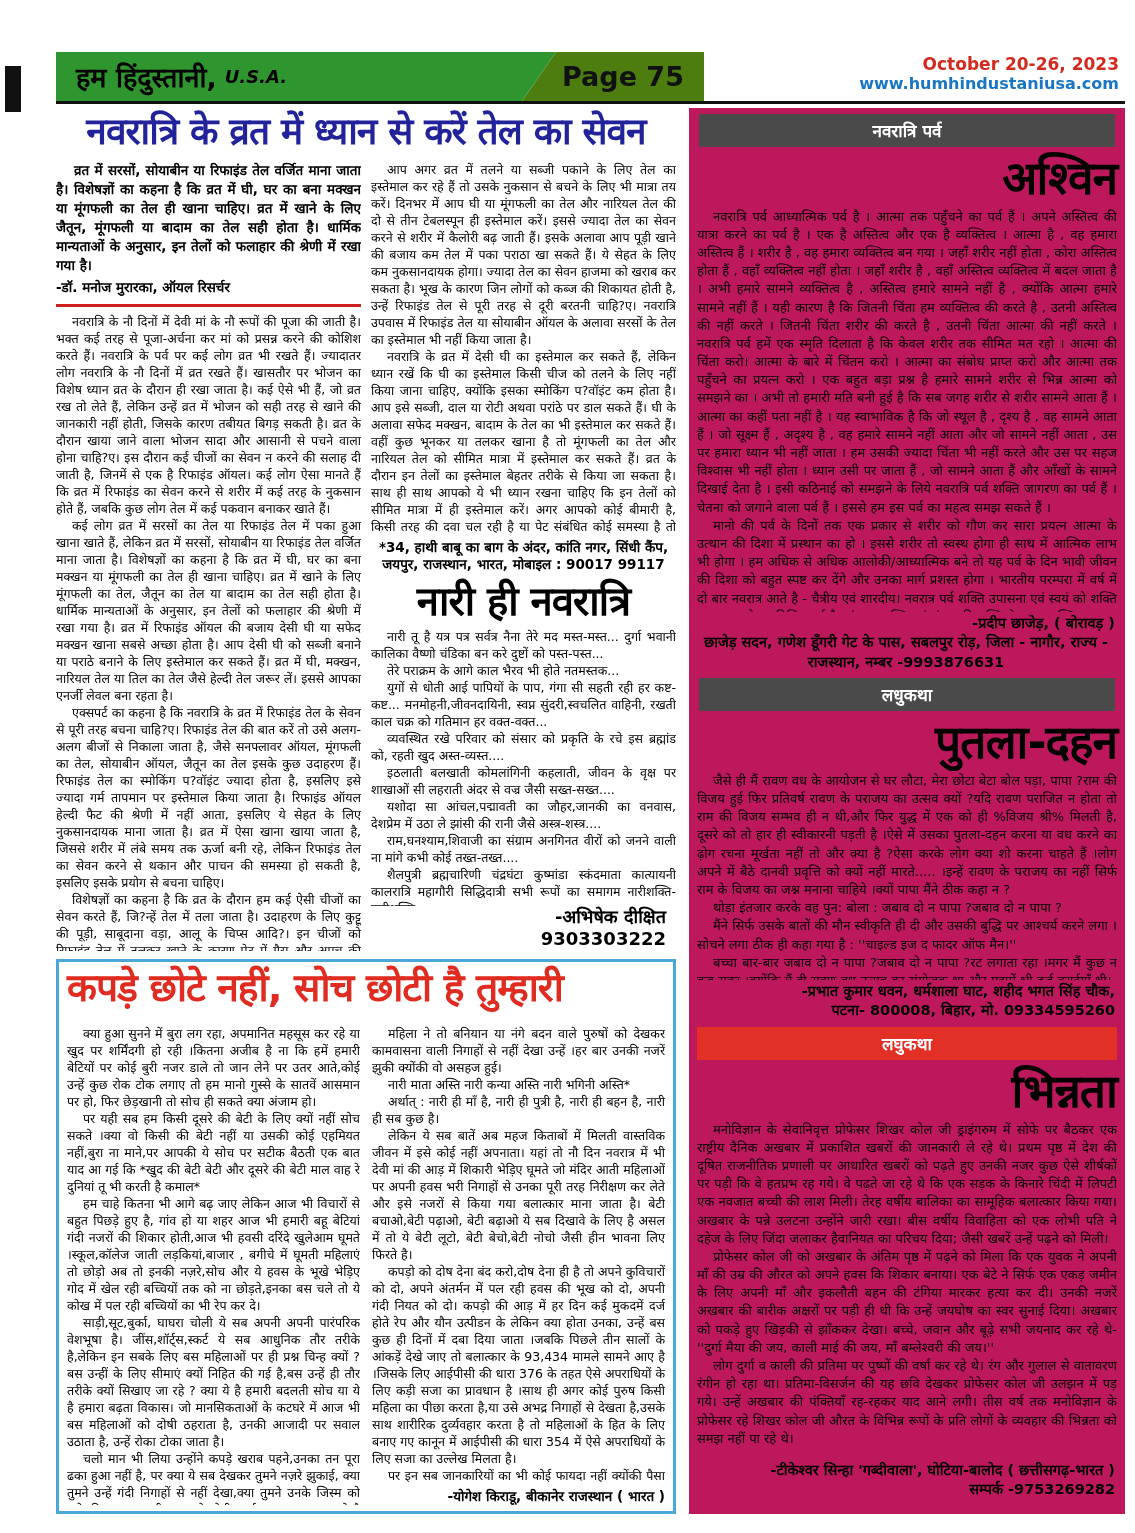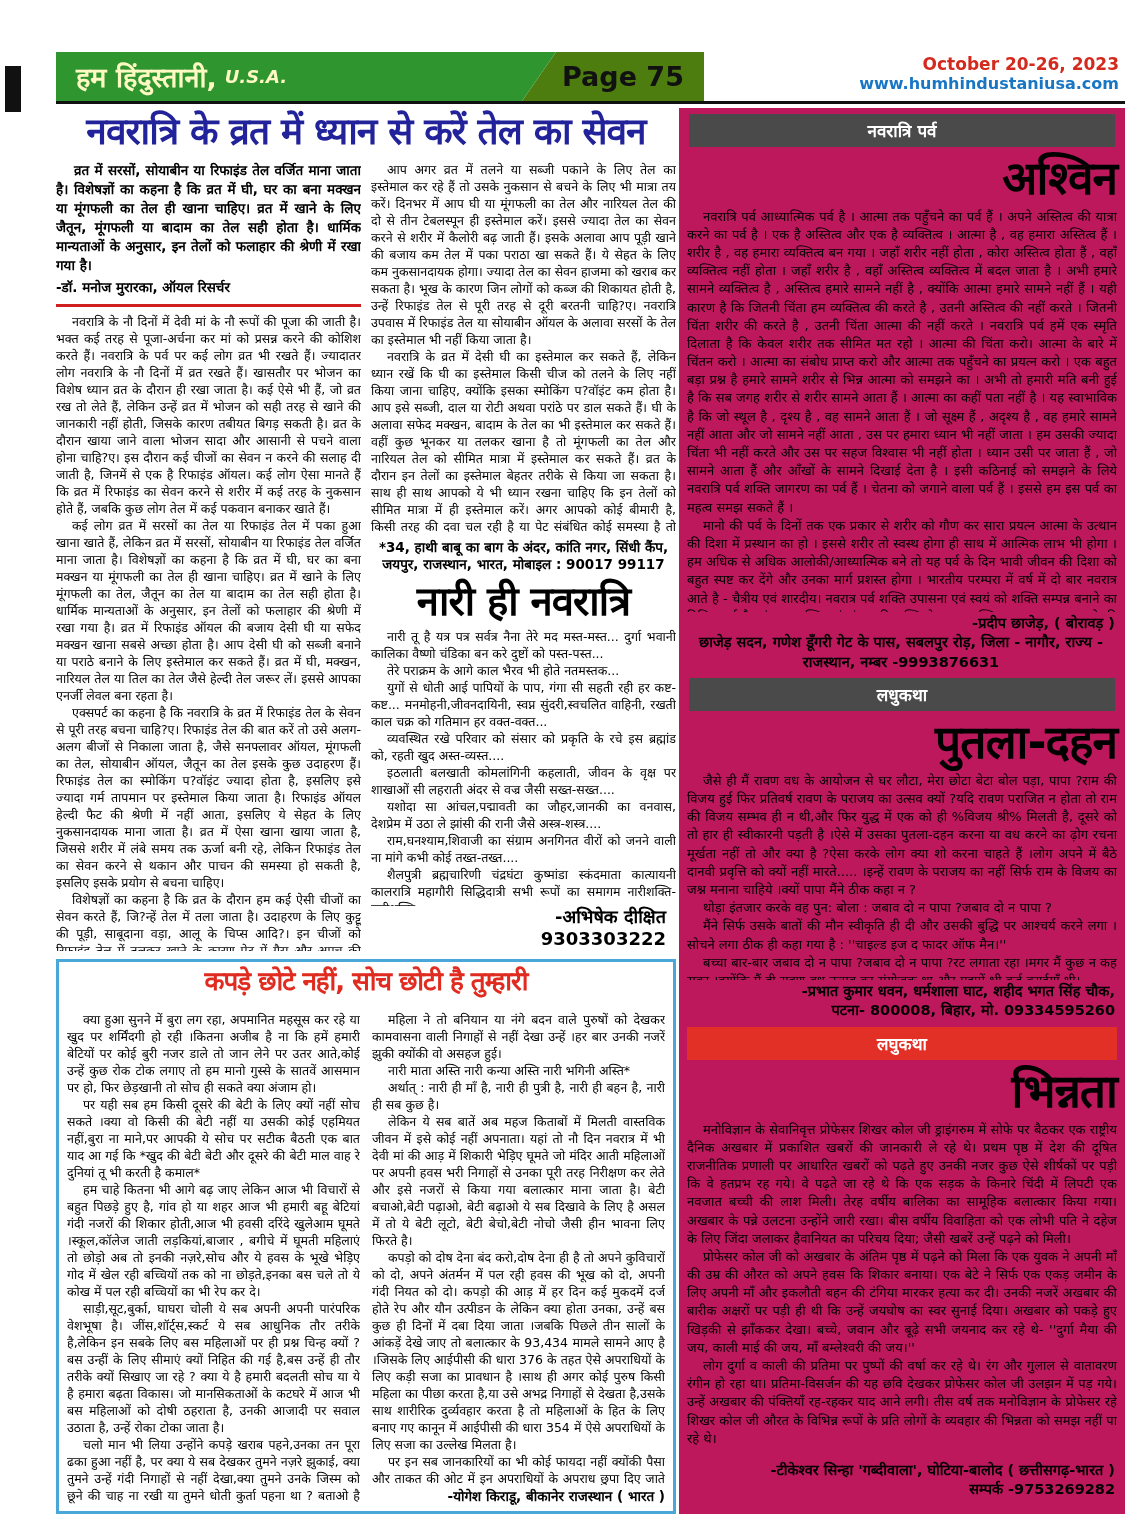--- a/index.html
+++ b/index.html
@@ -7,36 +7,36 @@
   body { font-family:"DejaVu Sans", sans-serif; }
   .page{
     width:1135px; height:1533px; background:#ffffff; margin:0 auto; position:relative;
     padding:52px 10px 12px 56px; overflow:hidden;
   }
   .artifact{ position:absolute; left:5px; top:66px; width:16px; height:46px; background:#111; }
   
   .topbar{ display:flex; align-items:stretch; height:52px; border-bottom:3px solid #111; margin-bottom:4px; }
   .banner-wrap{ display:flex; flex:0 0 648px; }
   .banner-green{
-    background:#2f962f; color:#fef9c3; flex:0 0 500px;
+    background:#2f962f; color:#000000; flex:0 0 500px;
     clip-path:polygon(0 0,100% 0,calc(100% - 34px) 100%,0 100%);
     display:flex; align-items:center; padding:0 20px; z-index:2; margin-right:-34px;
   }
   .banner-green .mast{ font-size:27px; font-weight:bold; }
   .banner-green .usa{ font-size:18px; font-weight:bold; font-style:italic; margin-left:8px; }
   .banner-yellow{
     background:#4d7c0f; flex:1; display:flex; align-items:center; justify-content:center;
     clip-path:polygon(34px 0,100% 0,100% 100%,0 100%); padding-left:20px;
   }
   .banner-yellow .pg{ font-size:27px; font-weight:bold; color:#111; }
   .top-right{ flex:1; text-align:right; padding:3px 6px 0 0; line-height:1.15; }
   .date{ color:#d42a1e; font-weight:bold; font-size:17px; }
   .url{ color:#1976c5; font-weight:bold; font-size:16px; }
   
-  .content{ display:flex; gap:3px; height:1406px; }
+  .content{ display:flex; gap:13px; height:1406px; }
   .left-zone{ flex:0 0 620px; display:flex; flex-direction:column; overflow:hidden; }
   .right-zone{ flex:1; background:#be185d; padding:6px 8px 8px 8px; display:flex; flex-direction:column; overflow:hidden; }
   
   .main-headline{
     color:#22229a; font-size:37px; font-weight:bold; text-align:center;
     line-height:1.1; padding:4px 0 8px 0; letter-spacing:-1px;
   }
   .two-col{ display:flex; gap:10px; flex:0 0 790px; overflow:hidden; }
   .col{ flex:1 1 0; overflow:hidden; }
   .intro p{ font-weight:bold; font-size:13.5px; line-height:1.42; text-align:justify; text-indent:18px; }
@@ -47,21 +47,21 @@
   .address{ font-weight:bold; font-size:13.5px; text-align:center; line-height:1.3; margin:6px 0 2px 0; }
   .nari-headline{ font-size:40px; font-weight:800; text-align:center; color:#000; line-height:1.05; padding:4px 0 6px 0; letter-spacing:-1px; }
   .nari-body{ flex:1; overflow:hidden; }
   .nari-author{ text-align:right; font-weight:bold; font-size:18px; line-height:1.25; padding-right:10px; }
   .colflex{ display:flex; flex-direction:column; }
   
   .kapde-box{
     border:3px solid #49a8d8; margin-top:8px; flex:1; overflow:hidden;
     padding:4px 8px 6px 8px; display:flex; flex-direction:column;
   }
-  .kapde-headline{ color:#e02b20; font-size:26px; font-weight:800; text-align:center; line-height:1.05; padding:2px 0 8px 0; letter-spacing:-1px; }
+  .kapde-headline{ color:#e02b20; font-size:39px; font-weight:800; line-height:1.05; padding:2px 0 8px 0; letter-spacing:-1px; }
   .kapde-cols{ display:flex; gap:12px; flex:1; overflow:hidden; }
   .kapde-col{ flex:1 1 0; overflow:hidden; display:flex; flex-direction:column; }
   .kapde-col .paras{ flex:1; overflow:hidden;margin-top:8px; }
   .kapde-author{ text-align:right; font-weight:bold; font-size:13.5px; padding-top:2px; }
   
   .section-bar{ background:#4a4a4a; color:#fff; text-align:center; font-size:17px; font-weight:bold; padding:5px 0; margin:0 2px; }
   .section-bar.red{ background:#e23027; margin:0; }
   .rz-headline{ font-size:46px; font-weight:800; text-align:right; color:#000; line-height:1.1; padding:6px 0 4px 0; letter-spacing:-1px; }
   .rz-text{ overflow:hidden; }
   .rz-text p{ font-size:13px; line-height:1.4; text-align:justify; text-indent:16px; }

